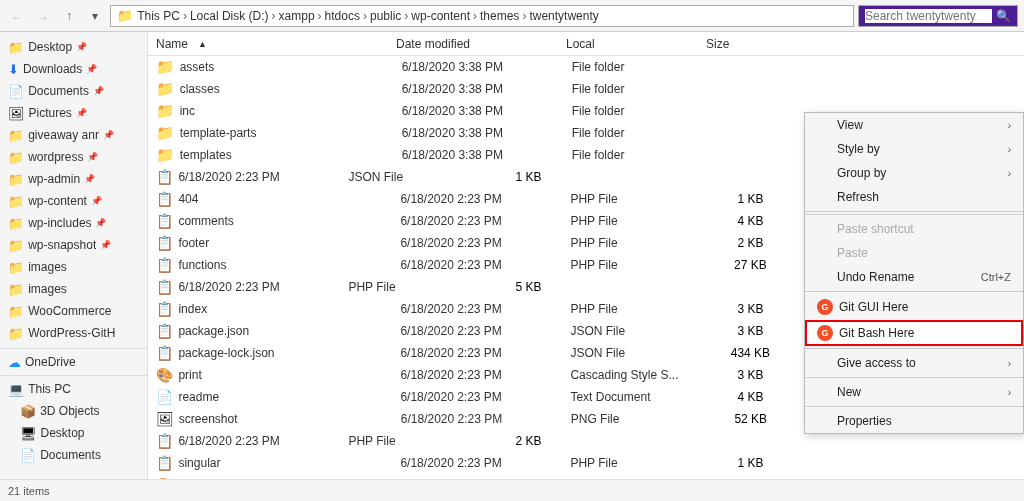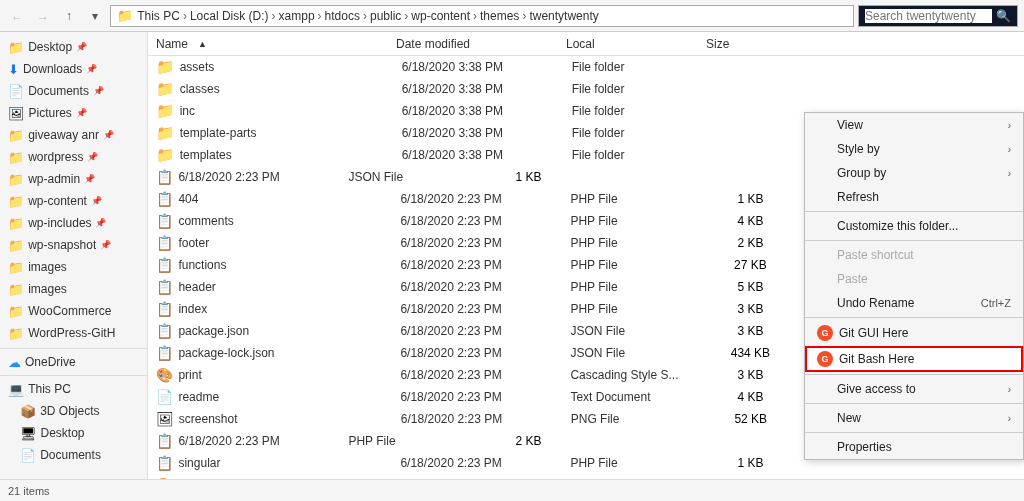--- a/index.html
+++ b/index.html
@@ -45,21 +45,21 @@
       font-size: 12px;
       color: #333;
       gap: 4px;
     }
     .address-bar .folder-icon { color: #dcb45a; font-size: 13px; }
     .address-crumb { color: #333; }
     .address-sep { color: #666; margin: 0 1px; }
 
     .search-bar {
       width: 160px; height: 22px;
-      background: #0f172a;
+      background: #4c1d95;
       border: 1px solid #aaa;
       padding: 0 6px;
       font-size: 12px;
       display: flex; align-items: center; gap: 4px;
     }
     .search-bar input { border: none; outline: none; font-size: 12px; width: 100%; }
 
     
     .main {
       display: flex;
@@ -378,21 +378,20 @@
   </div>
         <div class="file-row">
     <span class="file-icon"><span style="color:#7b5fb5;font-size:14px;">📋</span></span>
     <span class="file-name">functions</span>
     <span class="file-date">6/18/2020 2:23 PM</span>
     <span class="file-type">PHP File</span>
     <span class="file-size">27 KB</span>
   </div>
         <div class="file-row">
     <span class="file-icon"><span style="color:#7b5fb5;font-size:14px;">📋</span></span>
-    <span class="file-name">header</span>
     <span class="file-date">6/18/2020 2:23 PM</span>
     <span class="file-type">PHP File</span>
     <span class="file-size">5 KB</span>
   </div>
         <div class="file-row">
     <span class="file-icon"><span style="color:#7b5fb5;font-size:14px;">📋</span></span>
     <span class="file-name">index</span>
     <span class="file-date">6/18/2020 2:23 PM</span>
     <span class="file-type">PHP File</span>
     <span class="file-size">3 KB</span>
@@ -477,27 +476,20 @@
     <span class="ctx-arrow">›</span>
   </div>
         <div class="ctx-item">
     <span class="ctx-item-left">
             <span style="width:20px;display:inline-block;"></span>
             <span>Refresh</span>
           </span>
 
   </div>
         <hr class="ctx-separator">
-        <div class="ctx-item">
-    <span class="ctx-item-left">
-            <span style="width:20px;display:inline-block;"></span>
-            <span>Customize this folder...</span>
-          </span>
-
-  </div>
         <hr class="ctx-separator">
         <div class="ctx-item disabled">
     <span class="ctx-item-left">
             <span style="width:20px;display:inline-block;"></span>
             <span>Paste shortcut</span>
           </span>
 
   </div>
         <div class="ctx-item disabled">
     <span class="ctx-item-left">

